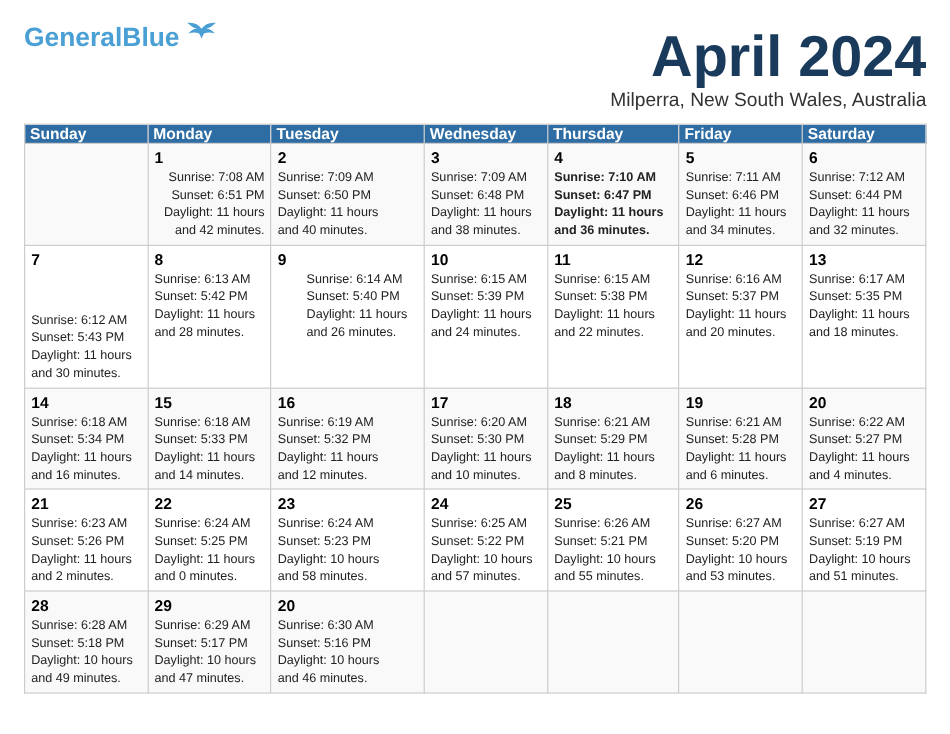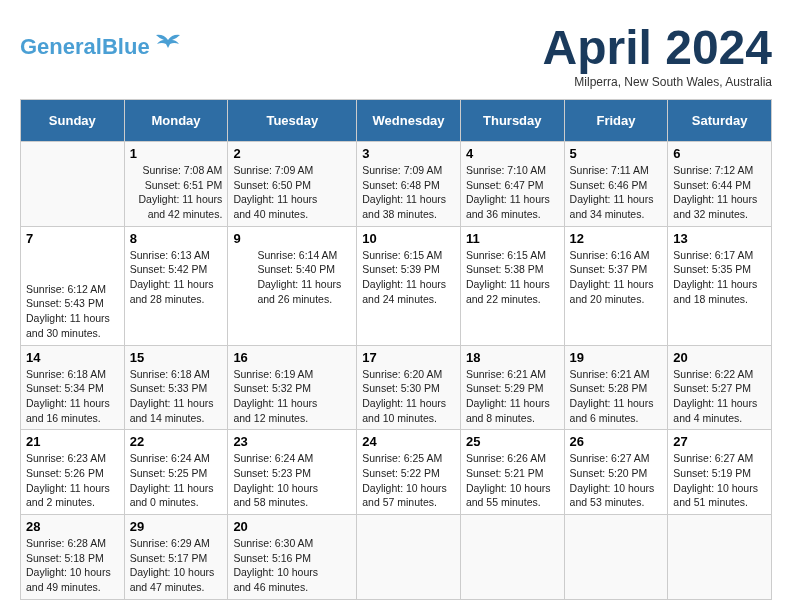--- a/index.html
+++ b/index.html
@@ -13,53 +13,52 @@
     .header {
       display: flex;
       justify-content: space-between;
       align-items: flex-start;
       margin-bottom: 10px;
     }
     .logo {
       display: flex;
       flex-direction: column;
       align-items: center;
-      margin-top: 16px;
     }
     .logo-text {
       font-size: 22px;
       font-weight: bold;
       color: #1a3a5c;
       line-height: 1;
     }
     .logo-text span {
       color: #4a9fd4;
     }
     .title-block {
       text-align: right;
     }
     .month-title {
       font-size: 48px;
       font-weight: bold;
       color: #1a3a5c;
     }
     .location {
-      font-size: 12px;
+      font-size: 16px;
       color: #333;
     }
     table {
       width: 100%;
       border-collapse: collapse;
       font-size: 11px;
     }
     thead tr th {
       background-color: #2e6da4;
       color: #fff;
-      padding: 13px 4px;
-      text-align: center;
+      padding: 0 4px;
+      text-align: left;
       font-size: 13px;
       font-weight: bold;
       border: 1px solid #ccc;
     }
     tbody tr td {
       border: 1px solid #ccc;
       padding: 4px 5px;
       vertical-align: top;
       height: 80px;
     }
@@ -133,21 +132,21 @@
         </td>
         <td>
           <span class="day-number">3</span>
           <div class="cell-content" style="white-space: pre-line;">Sunrise: 7:09 AM
 Sunset: 6:48 PM
 Daylight: 11 hours
 and 38 minutes.</div>
         </td>
         <td>
           <span class="day-number">4</span>
-          <div class="cell-content" style="white-space: pre-line;">Sunrise: 7:10 AM
+          <div class="cell-content" style="white-space: pre-line; font-weight: bold;">Sunrise: 7:10 AM
 Sunset: 6:47 PM
 Daylight: 11 hours
 and 36 minutes.</div>
         </td>
         <td>
           <span class="day-number">5</span>
           <div class="cell-content" style="white-space: pre-line;">Sunrise: 7:11 AM
 Sunset: 6:46 PM
 Daylight: 11 hours
 and 34 minutes.</div>

